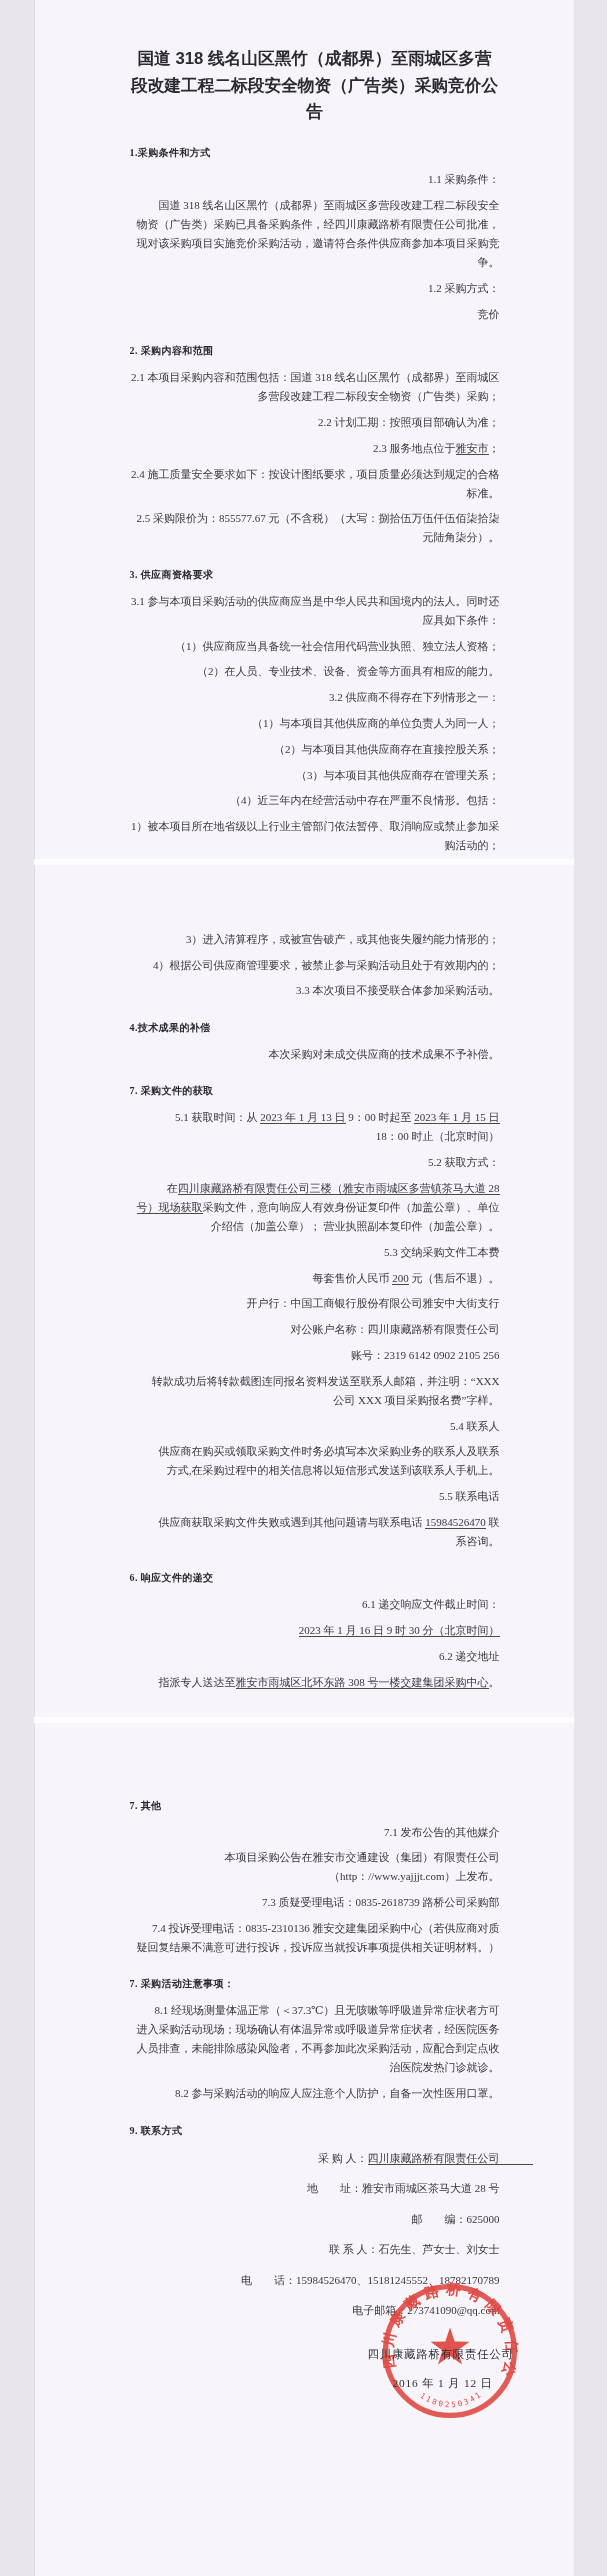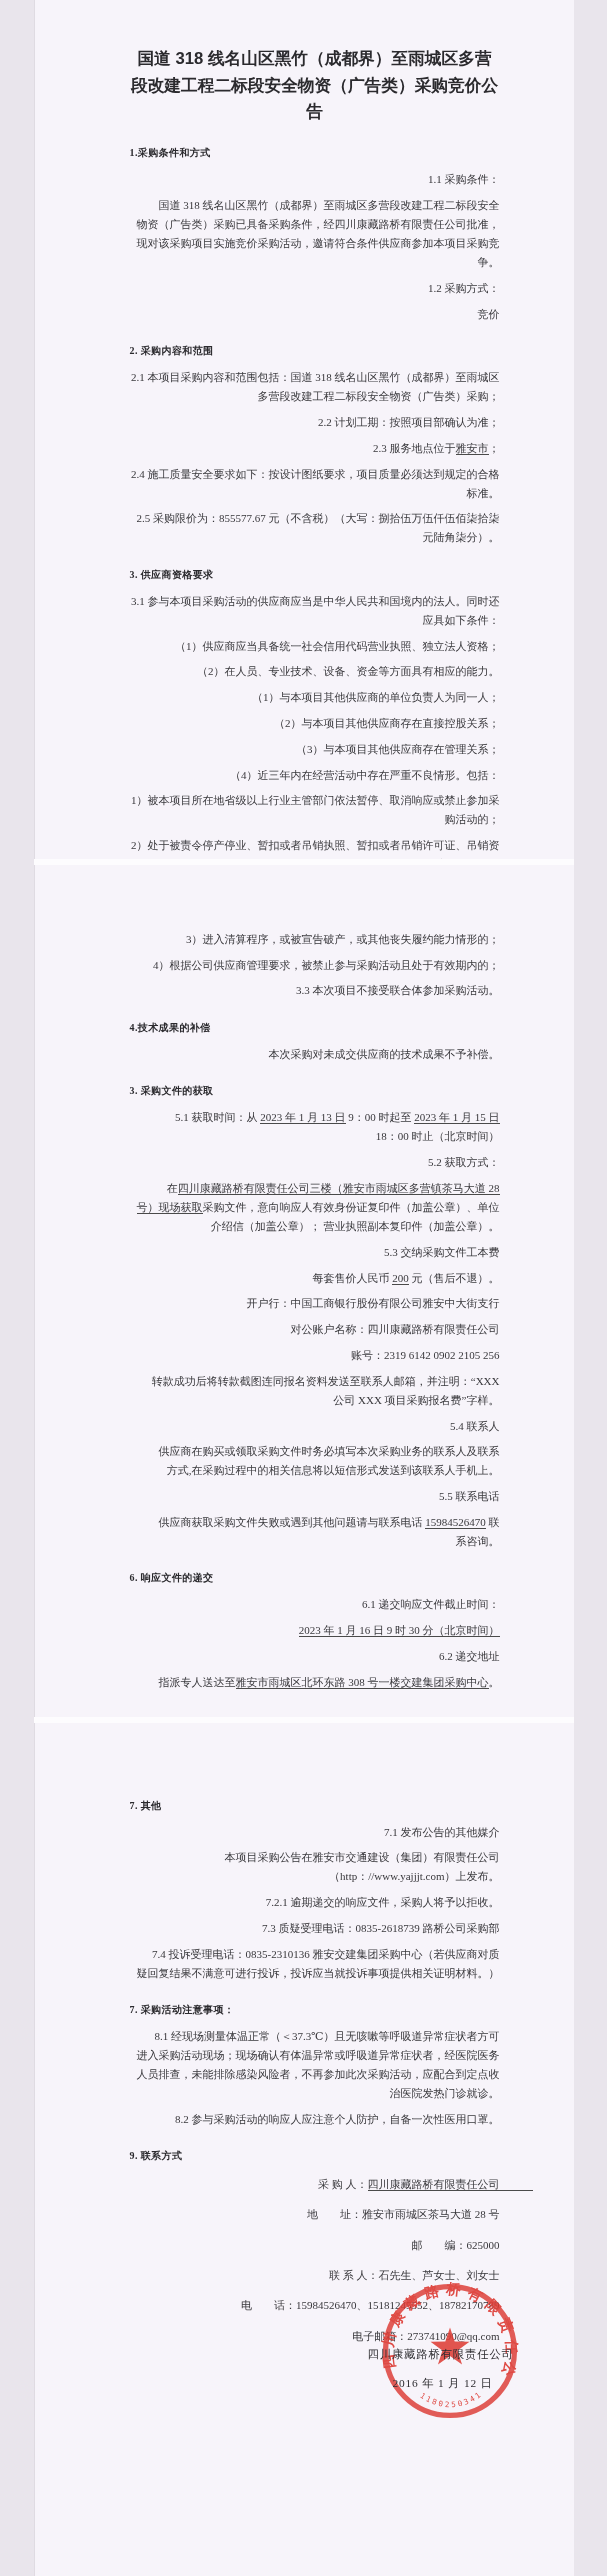--- a/index.html
+++ b/index.html
@@ -43,39 +43,40 @@
         <div class="h"><span>2. 采购内容和范围</span></div>
         <div class="p"><span>2.1 本项目采购内容和范围包括：国道 318 线名山区黑竹（成都界）至雨城区多营段改建工程二标段安全物资（广告类）采购；</span></div>
         <div class="p"><span>2.2 计划工期：按照项目部确认为准；</span></div>
         <div class="p"><span>2.3 服务地点位于</span><span class="u">雅安市</span><span>；</span></div>
         <div class="p"><span>2.4 施工质量安全要求如下：按设计图纸要求，项目质量必须达到规定的合格标准。</span></div>
         <div class="p"><span>2.5 采购限价为：855577.67 元（不含税）（大写：捌拾伍万伍仟伍佰柒拾柒元陆角柒分）。</span></div>
         <div class="h"><span>3. 供应商资格要求</span></div>
         <div class="p"><span>3.1 参与本项目采购活动的供应商应当是中华人民共和国境内的法人。同时还应具如下条件：</span></div>
         <div class="p"><span>（1）供应商应当具备统一社会信用代码营业执照、独立法人资格；</span></div>
         <div class="p"><span>（2）在人员、专业技术、设备、资金等方面具有相应的能力。</span></div>
+        <div class="p"><span>3.2 供应商不得存在下列情形之一：</span></div>
         <div class="p"><span>（1）与本项目其他供应商的单位负责人为同一人；</span></div>
         <div class="p"><span>（2）与本项目其他供应商存在直接控股关系；</span></div>
         <div class="p"><span>（3）与本项目其他供应商存在管理关系；</span></div>
         <div class="p"><span>（4）近三年内在经营活动中存在严重不良情形。包括：</span></div>
         <div class="p"><span>1）被本项目所在地省级以上行业主管部门依法暂停、取消响应或禁止参加采购活动的；</span></div>
         <div class="p"><span>2）处于被责令停产停业、暂扣或者吊销执照、暂扣或者吊销许可证、吊销资质证书状态；</span></div>
       </div>
   </div>
 
   <div class="seam"></div>
 
   <div class="page page-2">
     <div class="content">
         <div class="p"><span>3）进入清算程序，或被宣告破产，或其他丧失履约能力情形的；</span></div>
         <div class="p"><span>4）根据公司供应商管理要求，被禁止参与采购活动且处于有效期内的；</span></div>
         <div class="p"><span>3.3 本次项目不接受联合体参加采购活动。</span></div>
         <div class="h"><span>4.技术成果的补偿</span></div>
         <div class="p"><span>本次采购对未成交供应商的技术成果不予补偿。</span></div>
-        <div class="h"><span>3. 采购文件的获取</span></div>
+        <div class="h"><span>7. 采购文件的获取</span></div>
         <div class="p ind"><span>5.1 获取时间：从 </span><span class="u">2023 年 1 月 13 日</span><span> 9：00 时起至 </span><span class="u">2023 年 1 月 15 日</span><span> 18：00 时止（北京时间）</span></div>
         <div class="p ind"><span>5.2 获取方式：</span></div>
         <div class="p ind"><span>在</span><span class="u">四川康藏路桥有限责任公司三楼（雅安市雨城区多营镇茶马大道 28 号）现场获取</span><span>采购文件，意向响应人有效身份证复印件（加盖公章）、单位介绍信（加盖公章）； 营业执照副本复印件（加盖公章）。</span></div>
         <div class="p ind"><span>5.3 交纳采购文件工本费</span></div>
         <div class="p ind"><span>每套售价人民币 </span><span class="u">200</span><span> 元（售后不退）。</span></div>
         <div class="p ind"><span>开户行：中国工商银行股份有限公司雅安中大街支行</span></div>
         <div class="p ind"><span>对公账户名称：四川康藏路桥有限责任公司</span></div>
         <div class="p ind"><span>账号：2319 6142 0902 2105 256</span></div>
         <div class="p ind"><span>转款成功后将转款截图连同报名资料发送至联系人邮箱，并注明：“XXX 公司 XXX 项目采购报名费”字样。</span></div>
         <div class="p ind"><span>5.4 联系人</span></div>
@@ -90,21 +91,20 @@
       </div>
   </div>
 
   <div class="seam"></div>
 
   <div class="page page-3">
     <div class="content">
         <div class="h"><span>7. 其他</span></div>
         <div class="p ind"><span>7.1 发布公告的其他媒介</span></div>
         <div class="p ind"><span>本项目采购公告在雅安市交通建设（集团）有限责任公司（http：//www.yajjjt.com）上发布。</span></div>
-        <div class="p ind"><span>7.2.1 逾期递交的响应文件，采购人将予以拒收。</span></div>
         <div class="p ind"><span>7.3 质疑受理电话：0835-2618739 路桥公司采购部</span></div>
         <div class="p ind"><span>7.4 投诉受理电话：0835-2310136 雅安交建集团采购中心（若供应商对质疑回复结果不满意可进行投诉，投诉应当就投诉事项提供相关证明材料。）</span></div>
         <div class="h"><span>7. 采购活动注意事项：</span></div>
         <div class="p ind"><span>8.1 经现场测量体温正常（＜37.3℃）且无咳嗽等呼吸道异常症状者方可进入采购活动现场；现场确认有体温异常或呼吸道异常症状者，经医院医务人员排查，未能排除感染风险者，不再参加此次采购活动，应配合到定点收治医院发热门诊就诊。</span></div>
         <div class="p ind"><span>8.2 参与采购活动的响应人应注意个人防护，自备一次性医用口罩。</span></div>
         <div class="h"><span>9. 联系方式</span></div>
         <div class="p ind contact"><span>采 购 人：</span><span class="u">四川康藏路桥有限责任公司　　　</span></div>
         <div class="p ind contact"><span>地　　址：雅安市雨城区茶马大道 28 号</span></div>
         <div class="p ind contact"><span>邮　　编：625000</span></div>
         <div class="p ind contact"><span>联 系 人：石先生、芦女士、刘女士</span></div>

